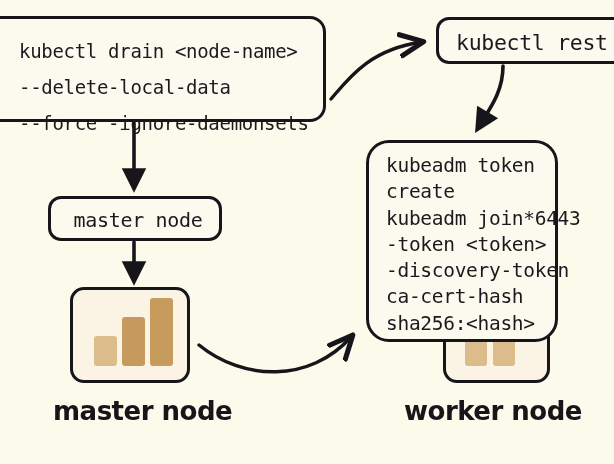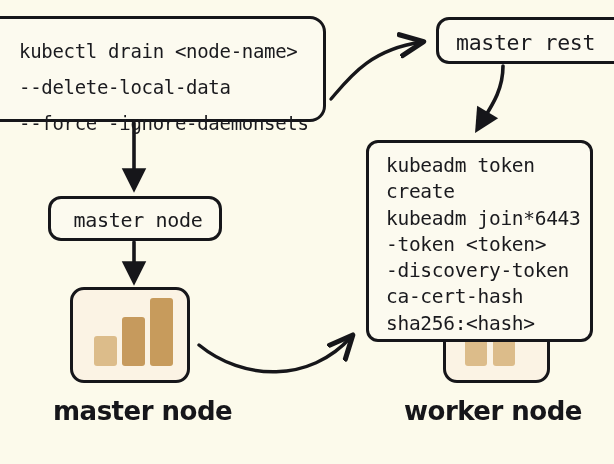--- a/index.html
+++ b/index.html
@@ -92,23 +92,23 @@
     text-align: center;
     font-size: 20px;
     line-height: 28px;
     letter-spacing: -0.3px;
   }
 
   
   #join-cmd-box {
     left: 366px;
     top: 140px;
-    width: 227px;
+    width: 192px;
     height: 202px;
-    border-radius: 12px;
+    border-radius: 23px;
     z-index: 6;
   }
   #join-cmd-box .code {
     position: absolute;
     left: 17px;
     top: 10px;
     font-size: 19.5px;
     line-height: 26.3px;
     letter-spacing: -0.3px;
   }
@@ -198,21 +198,21 @@
     </g>
   </svg>
 
   <div class="node" id="cmd-drain-box">
     <div class="code">kubectl drain &lt;node-name&gt;
 --delete-local-data
 --force -ignore-daemonsets</div>
   </div>
 
   <div class="node" id="kubeadm-reset-box">
-    <div class="code">master rest</div>
+    <div class="code">kubectl rest</div>
   </div>
 
   <div class="node" id="master-node-box">
     <div class="code">master node</div>
   </div>
 
   <div class="icon-card" id="master-node-icon">
     <div class="bar" id="master-bar-1"></div>
     <div class="bar" id="master-bar-2"></div>
     <div class="bar" id="master-bar-3"></div>

